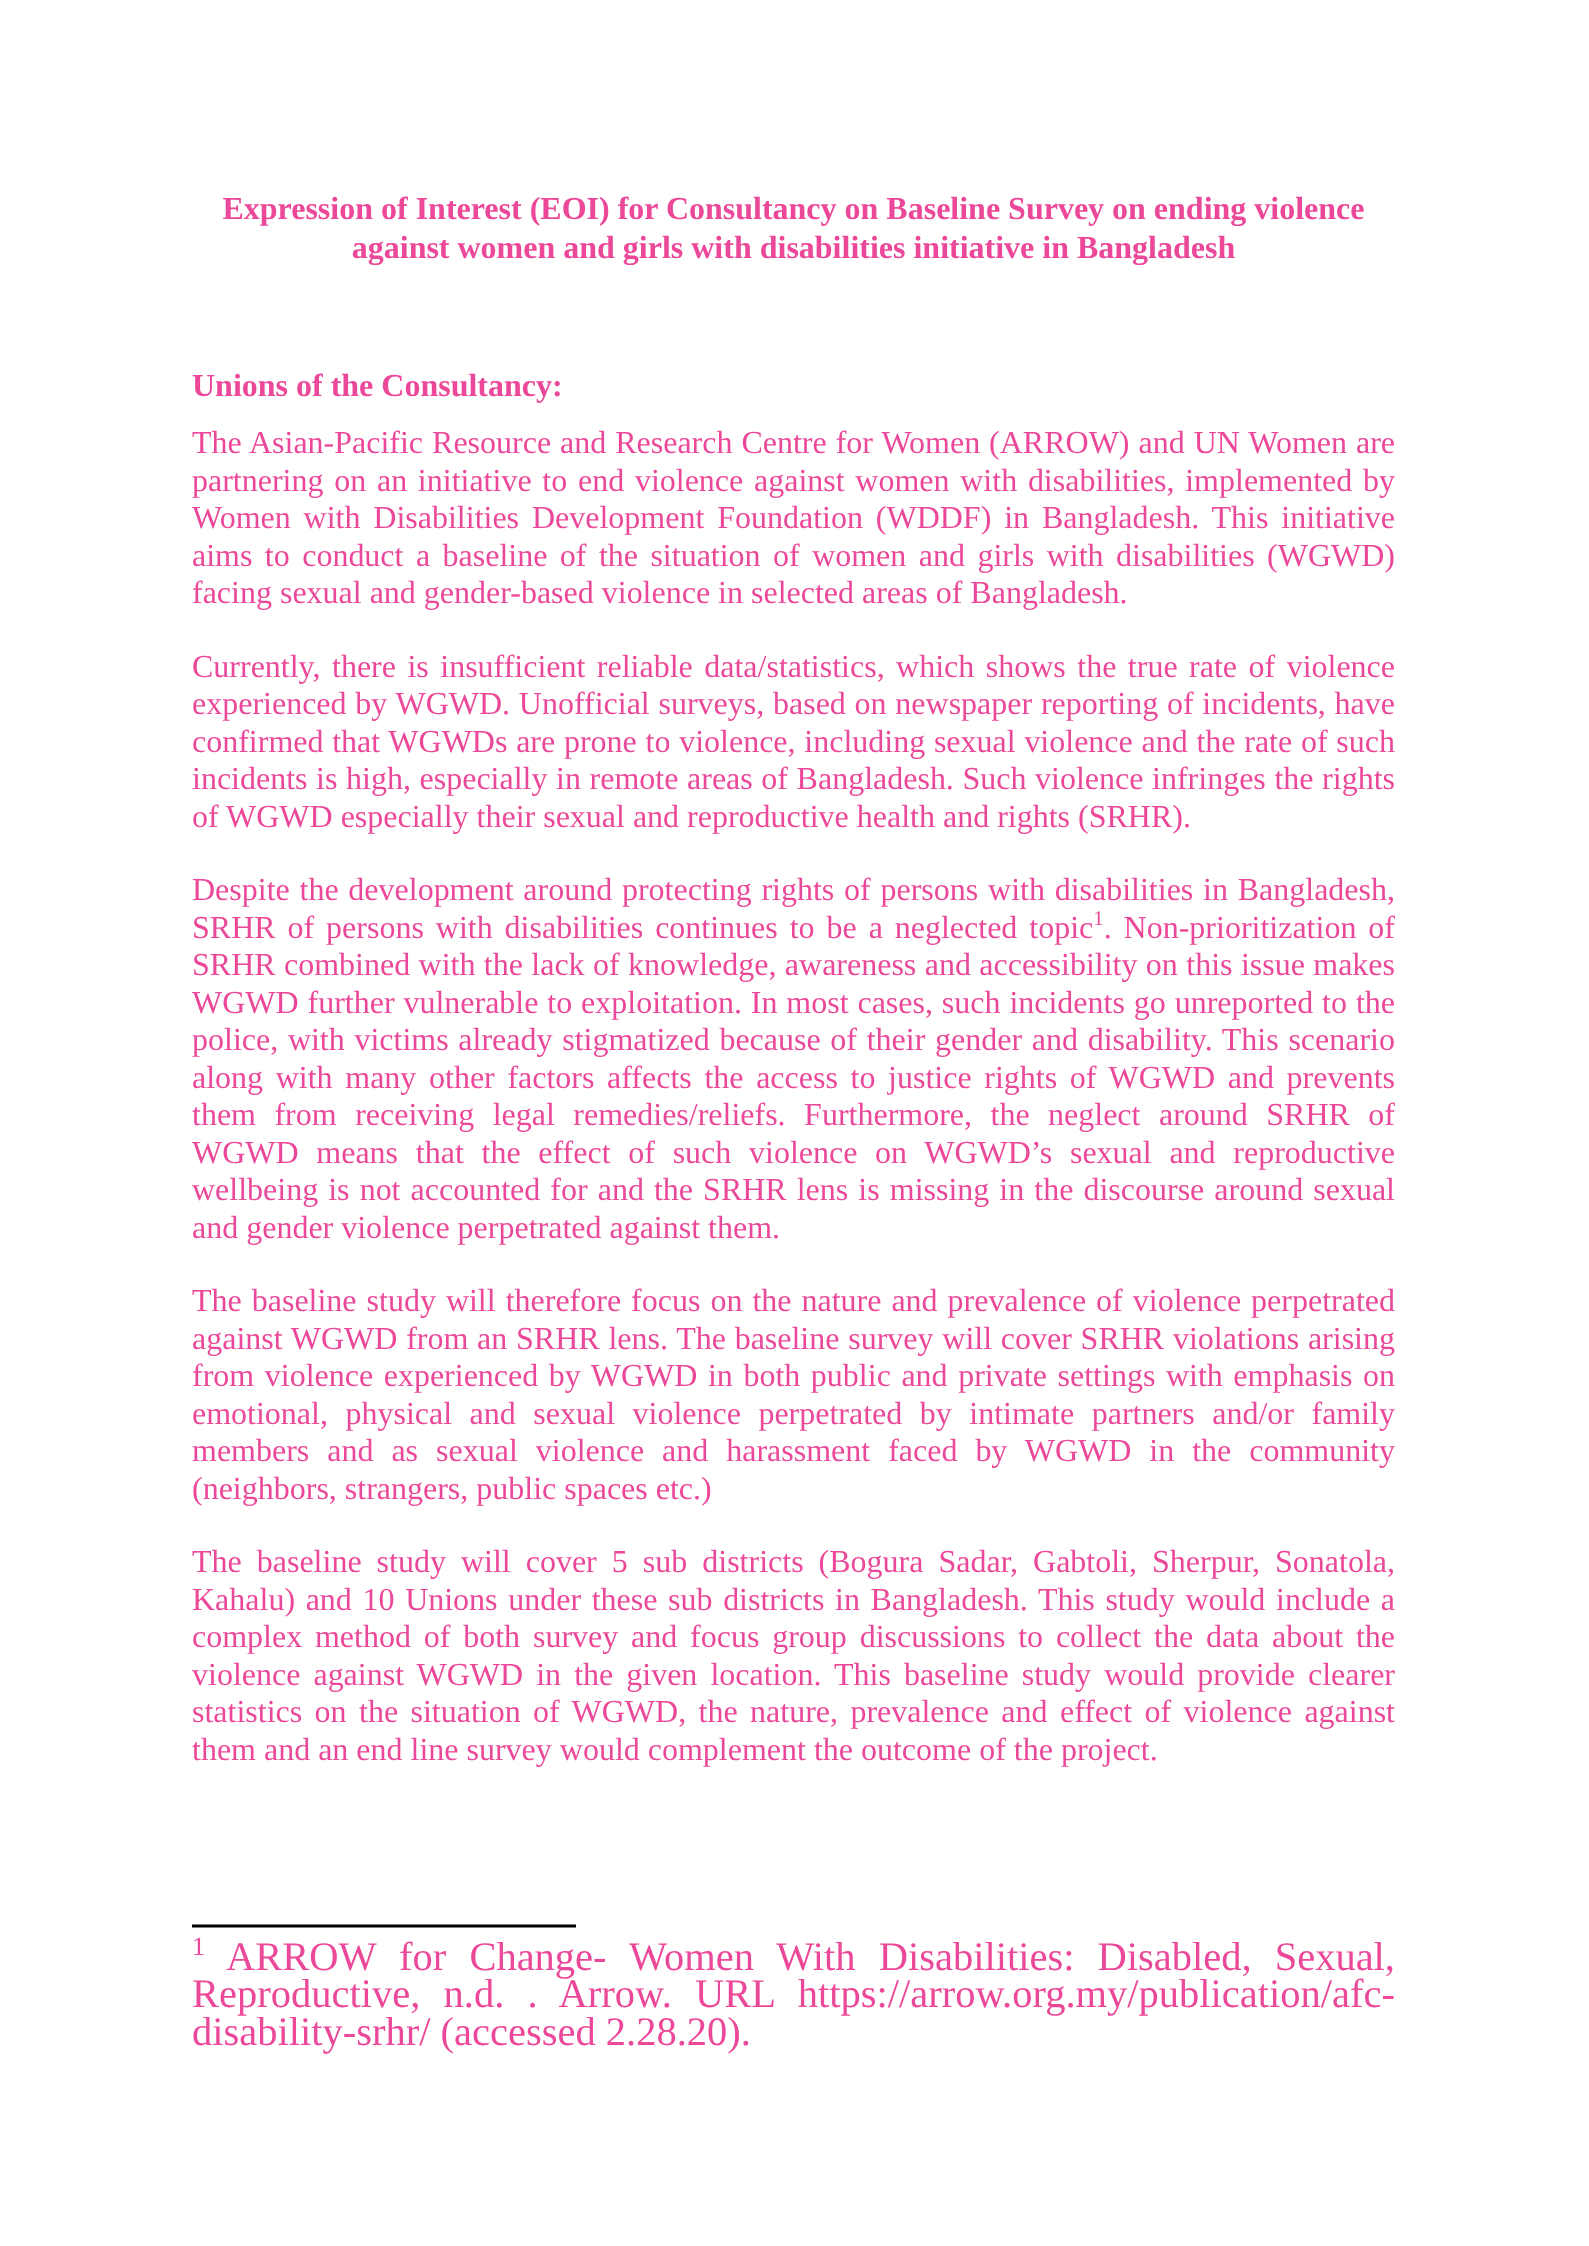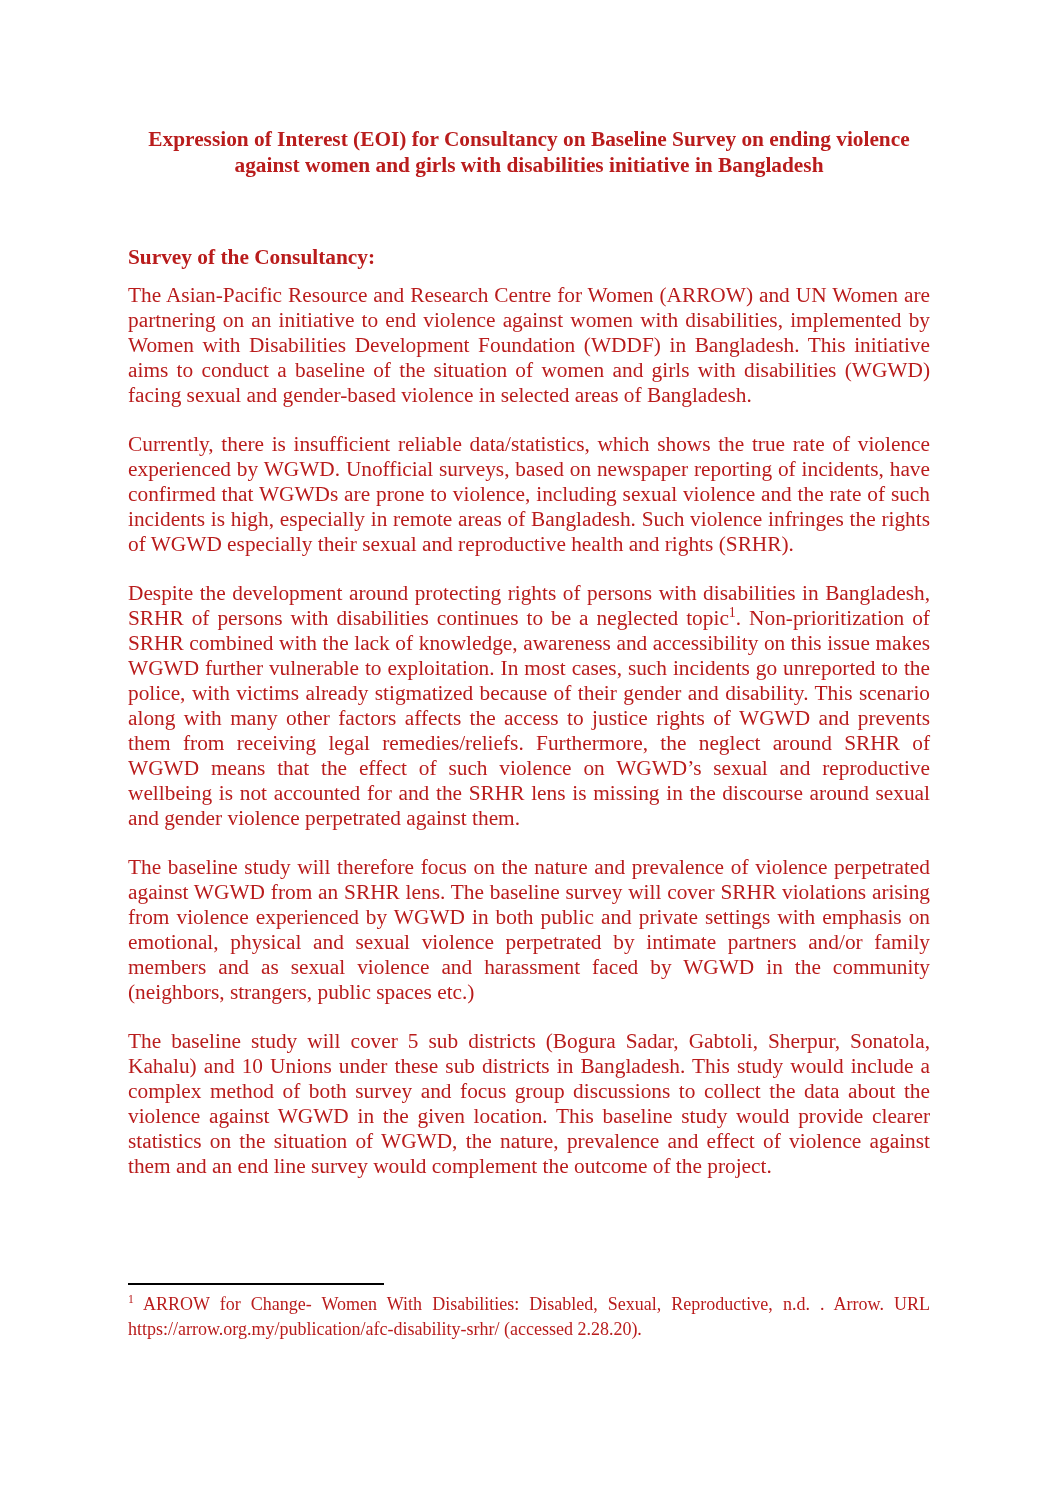--- a/index.html
+++ b/index.html
@@ -5,21 +5,21 @@
   html, body {
     margin: 0;
     padding: 0;
     background: #ffffff;
   }
   .page {
     position: relative;
     width: 1059px;
     height: 1497px;
     background: #ffffff;
-    color: #b91c1c;
+    color: #ec4899;
     font-family: "Liberation Serif", "DejaVu Serif", serif;
     box-sizing: border-box;
     padding: 126px 129px 0 128px;
     overflow: hidden;
   }
   .title {
     margin: 0;
     font-size: 21.33px;
     font-weight: bold;
     line-height: 26px;
@@ -53,33 +53,33 @@
     width: 802px;
   }
   .footnote-separator {
     width: 256px;
     height: 0;
     border-top: 2px solid #000000;
     margin: 0 0 7px 0;
   }
   .footnote-text {
     margin: 0;
-    font-size: 18px;
+    font-size: 27px;
     line-height: 25px;
     text-align: justify;
   }
 </style>
 </head>
 <body>
 
 <div class="page">
 
   <h1 class="title">Expression of Interest (EOI) for Consultancy on Baseline Survey on ending violence against women and girls with disabilities initiative in Bangladesh</h1>
 
-  <h2 class="heading">Survey of the Consultancy:</h2>
+  <h2 class="heading">Unions of the Consultancy:</h2>
 
   <p class="para first">The Asian-Pacific Resource and Research Centre for Women (ARROW) and UN Women are partnering on an initiative to end violence against women with disabilities, implemented by Women with Disabilities Development Foundation (WDDF) in Bangladesh. This initiative aims to conduct a baseline of the situation of women and girls with disabilities (WGWD) facing sexual and gender-based violence in selected areas of Bangladesh.</p>
 
   <p class="para">Currently, there is insufficient reliable data/statistics, which shows the true rate of violence experienced by WGWD. Unofficial surveys, based on newspaper reporting of incidents, have confirmed that WGWDs are prone to violence, including sexual violence and the rate of such incidents is high, especially in remote areas of Bangladesh. Such violence infringes the rights of WGWD especially their sexual and reproductive health and rights (SRHR).</p>
 
   <p class="para"><span>Despite the development around protecting rights of persons with disabilities in Bangladesh, SRHR of persons with disabilities continues to be a neglected topic</span><sup>1</sup><span>. Non-prioritization of SRHR combined with the lack of knowledge, awareness and accessibility on this issue  makes WGWD further vulnerable to exploitation. In most cases, such incidents go unreported to the police, with victims already stigmatized because of their gender and disability. This scenario along with many other factors affects the access to justice rights of WGWD and prevents them from receiving legal remedies/reliefs. Furthermore, the neglect around SRHR of WGWD means that the effect of such violence on WGWD’s sexual and reproductive wellbeing is not accounted for and the SRHR lens is missing in the discourse around sexual and gender violence perpetrated against them.</span></p>
 
   <p class="para">The baseline study will therefore  focus on the nature and prevalence of violence perpetrated against WGWD from an SRHR lens. The baseline survey will cover SRHR violations arising from violence experienced by WGWD in both public and private settings with emphasis on emotional, physical and sexual violence perpetrated by intimate partners and/or family members and as sexual violence and harassment faced by WGWD in the community (neighbors, strangers, public spaces etc.)</p>
 
   <p class="para">The baseline study will cover 5 sub districts (Bogura Sadar, Gabtoli, Sherpur, Sonatola, Kahalu) and 10 Unions under these sub districts in Bangladesh. This study would include a complex method of both survey and focus group discussions to collect the data about the violence against WGWD in the given location. This baseline study would provide clearer statistics on the situation of WGWD, the nature, prevalence and effect of violence against them and an end line survey would complement the outcome of the project.</p>

